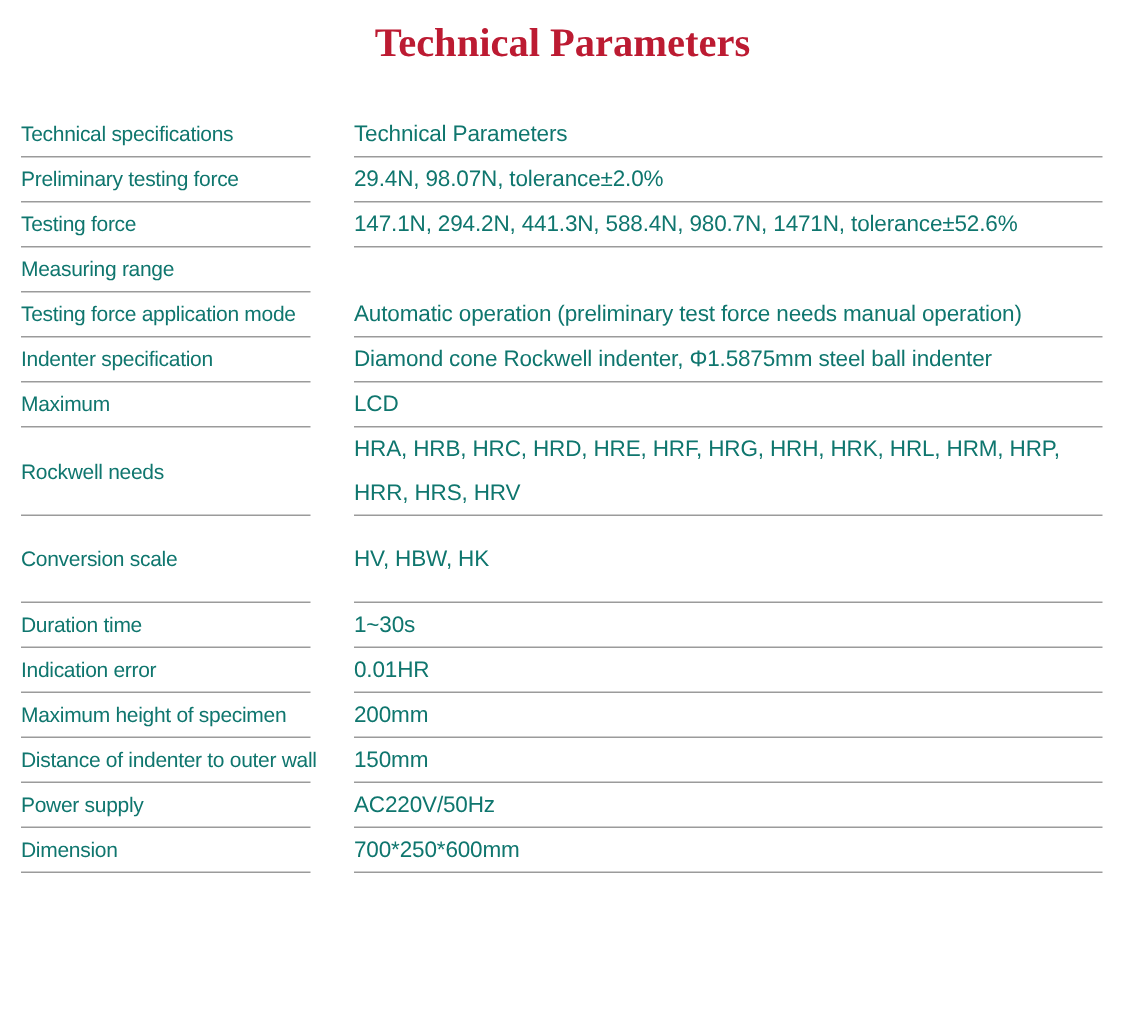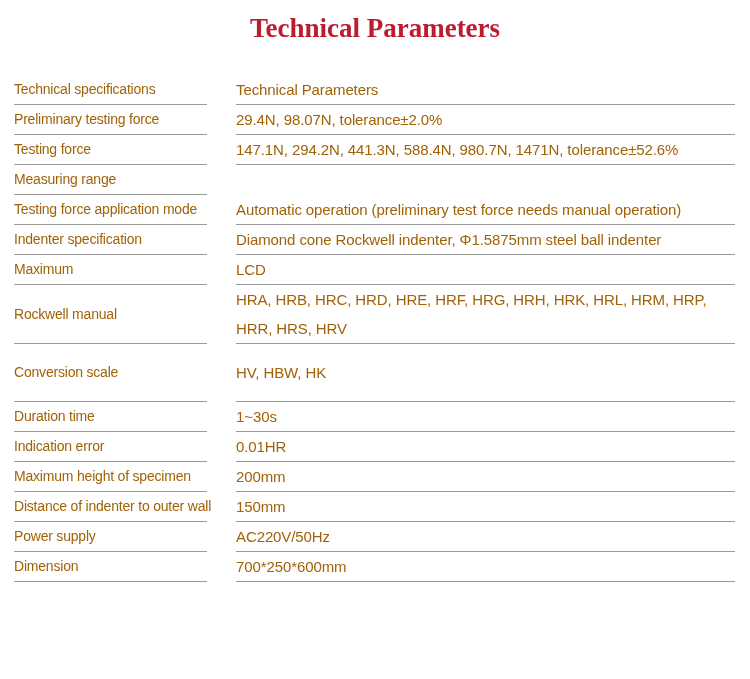--- a/index.html
+++ b/index.html
@@ -26,21 +26,21 @@
     margin: 31px 15px 0 14px;
   }
   .spec-row {
     display: flex;
     align-items: stretch;
   }
   .cell {
     display: flex;
     align-items: center;
     border-bottom: 1px solid #9b9b9b;
-    color: #a16207;
+    color: #0f766e;
     box-sizing: border-box;
   }
   .cell.label {
     flex: none;
     width: 193px;
     min-height: 29px;
     font-size: 14px;
     line-height: 29px;
     letter-spacing: -0.2px;
     white-space: nowrap;
@@ -104,21 +104,21 @@
     <div class="cell value">Diamond cone Rockwell indenter, Φ1.5875mm steel ball indenter</div>
   </div>
 
   <div class="spec-row">
     <div class="cell label">Maximum</div>
     <div class="col-gap"></div>
     <div class="cell value">LCD</div>
   </div>
 
   <div class="spec-row">
-    <div class="cell label">Rockwell manual</div>
+    <div class="cell label">Rockwell needs</div>
     <div class="col-gap"></div>
     <div class="cell value">HRA, HRB, HRC, HRD, HRE, HRF, HRG, HRH, HRK, HRL, HRM, HRP,
 HRR, HRS, HRV</div>
   </div>
 
   <div class="spec-row">
     <div class="cell label">Conversion scale</div>
     <div class="col-gap"></div>
     <div class="cell value">HV, HBW, HK</div>
   </div>

